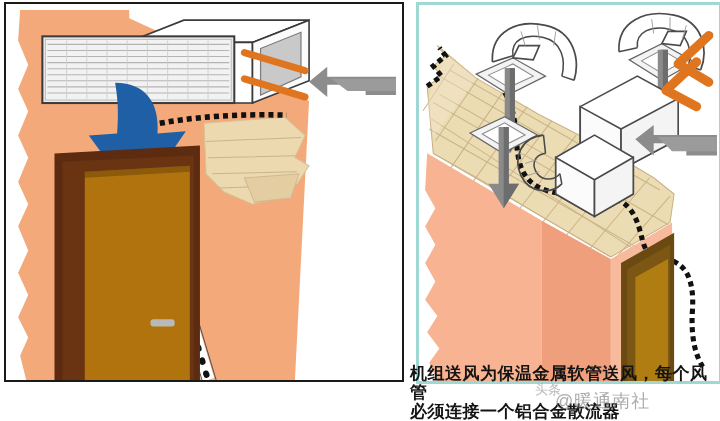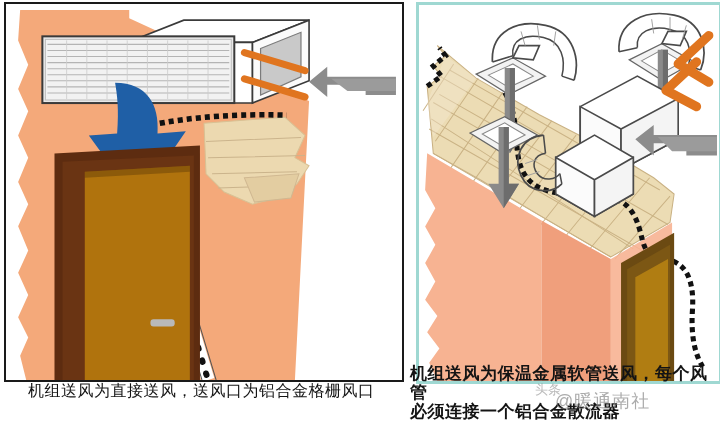--- a/index.html
+++ b/index.html
@@ -219,21 +219,20 @@
       </g>
 
       <g>
         <path fill="#6b4a12" d="M198,254 L250,224 L250,370 L198,370 Z"></path>
         <path fill="#7c5714" d="M204,260 L246,236 L246,370 L204,370 Z"></path>
         <path fill="#b07d12" d="M212,268 L244,250 L244,370 L212,370 Z"></path>
       </g>
     </svg>
   </div>
 
-  <div class="caption" id="caption-left">机组送风为直接送风，送风口为铝合金格栅风口</div>
 
   <div class="caption" id="caption-right">
     <span class="ln">机组送风为保温金属软管送风，每个风管</span>
     <span class="ln">必须连接一个铝合金散流器</span>
   </div>
 
   <div id="watermark">
     <span class="wm-small">头条</span>
     <span class="wm-big">@暖通南社</span>
   </div>

